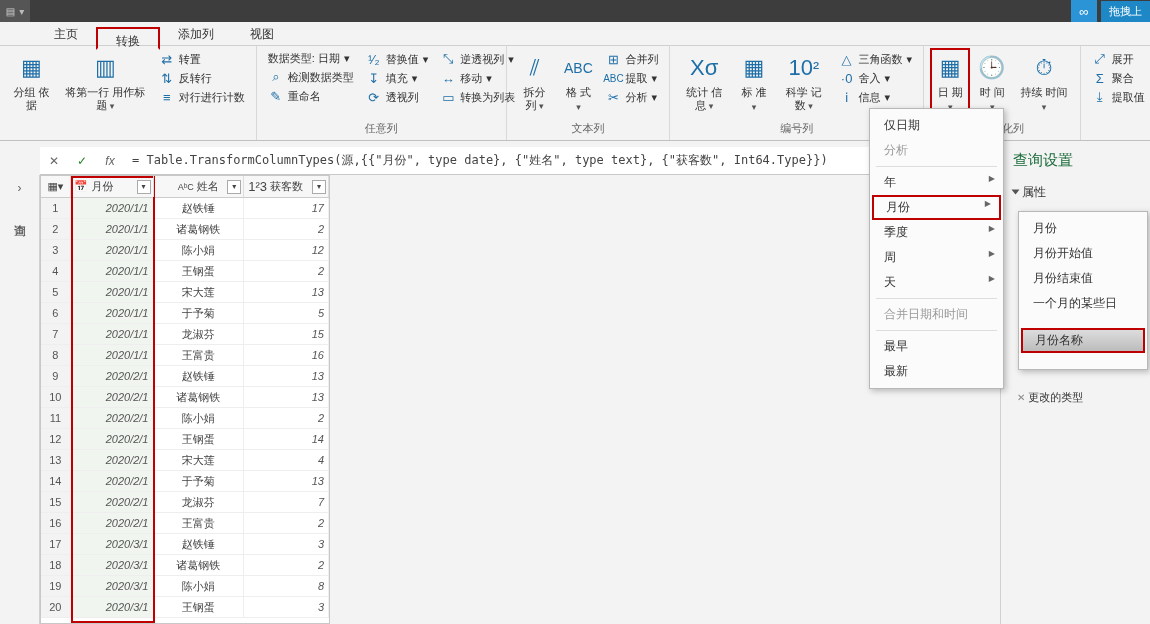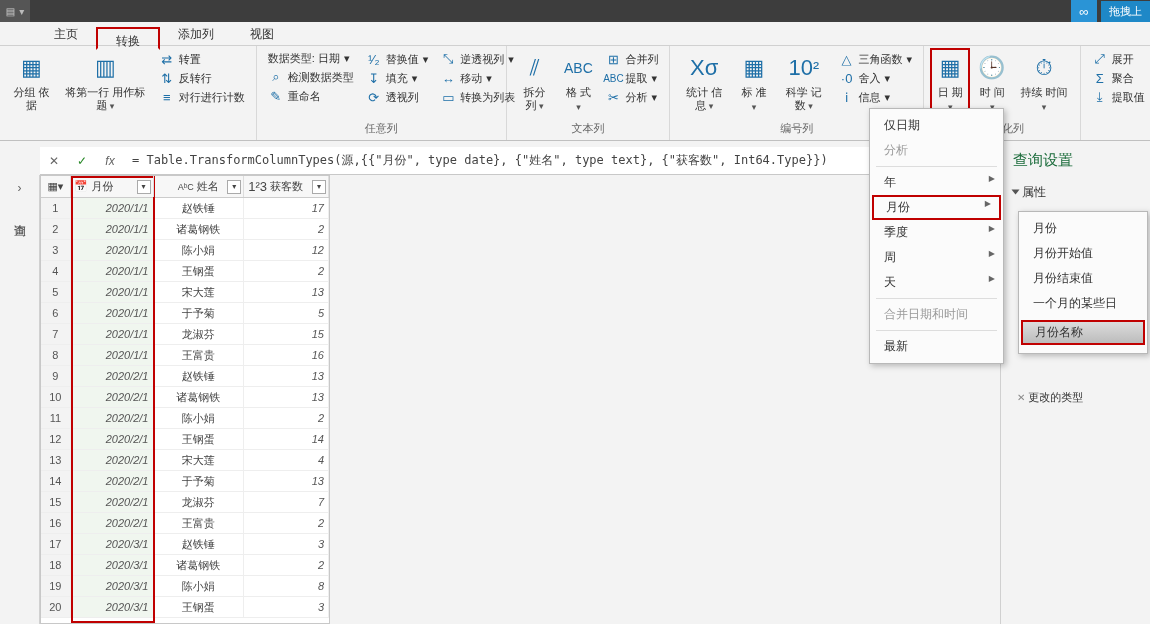--- a/index.html
+++ b/index.html
@@ -65,21 +65,21 @@
 
 .ctxmenu1 { position: absolute; top: 108px; left: 869px; width: 135px; background: #fbfbfb; border: 1px solid #b8b8b8; box-shadow: 2px 2px 6px rgba(0,0,0,0.25); z-index: 50; padding: 4px 0; }
 .ctxmenu1 .item { padding: 4px 26px 4px 14px; font-size: 12px; cursor: pointer; position: relative; }
 .ctxmenu1 .item.disabled { color: #999; cursor: default; }
 .ctxmenu1 .item.sub::after { content: "▶"; position: absolute; right: 8px; font-size: 8px; color: #666; }
 .ctxmenu1 .sep { height: 1px; background: #ddd; margin: 3px 6px; }
 .ctxmenu1 .item.hl { border: 2px solid #c00000; margin: 0 2px; padding: 2px 24px 2px 12px; }
 
 .ctxmenu2 { position: absolute; top: 211px; left: 1018px; width: 130px; background: #fbfbfb; border: 1px solid #b8b8b8; box-shadow: 2px 2px 6px rgba(0,0,0,0.25); z-index: 60; padding: 4px 0; }
 .ctxmenu2 .item { padding: 4px 14px; font-size: 12px; cursor: pointer; }
-.ctxmenu2 .item.sel { background: linear-gradient(#dcdcdc,#bcbcbc); border: 2px solid #c00000; margin: 4px 2px; padding: 2px 12px; }
+.ctxmenu2 .item.sel { background: linear-gradient(#dcdcdc,#bcbcbc); border: 2px solid #c00000; margin: 12px 2px; padding: 2px 12px; }
 
 .tri-dd::after { content: " ▾"; font-size: 9px; color: #555; }
 </style>
 </head>
 <body>
 
 <div class="titlebar">
   <div class="win-icon">▤<span class="dd">▾</span></div>
   <div class="titlebar-right">
     <div class="cloud-icon">∞</div>
@@ -410,20 +410,21 @@
   <div class="item disabled">分析</div>
   <div class="sep"></div>
   <div class="item sub">年</div>
   <div class="item sub hl">月份</div>
   <div class="item sub">季度</div>
   <div class="item sub">周</div>
   <div class="item sub">天</div>
   <div class="sep"></div>
   <div class="item disabled">合并日期和时间</div>
   <div class="sep"></div>
+  <div class="item">最早</div>
   <div class="item">最新</div>
 </div>
 
 <div class="ctxmenu2">
   <div class="item">月份</div>
   <div class="item">月份开始值</div>
   <div class="item">月份结束值</div>
   <div class="item">一个月的某些日</div>
   <div class="item sel">月份名称</div>
 </div>

